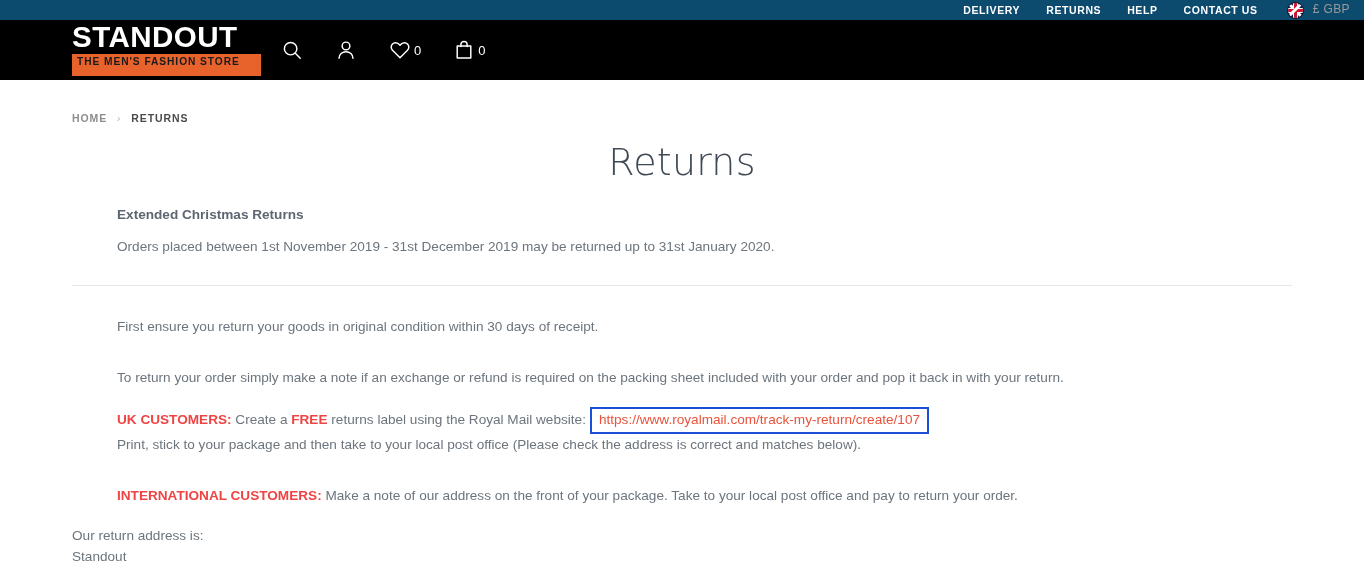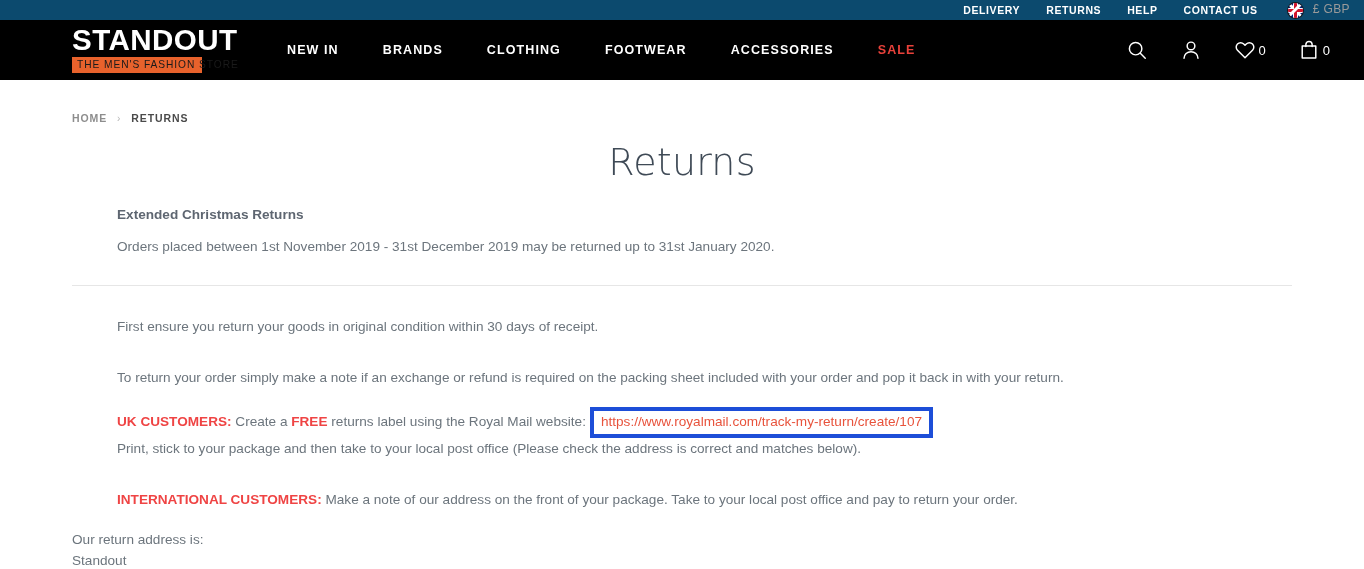--- a/index.html
+++ b/index.html
@@ -55,23 +55,23 @@
   }
   .logo { cursor:pointer; width:157px; margin-right:36px; }
   .logo-word {
     color:#ffffff; font-size:29px; font-weight:bold;
     letter-spacing:0.4px; line-height:0.95;
     font-family:"Liberation Sans", sans-serif;
     transform:scaleX(1.02); transform-origin:left;
   }
   .logo-banner {
     background:#e8622c; color:#1a1a1a;
-    font-size:10.2px; font-weight:normal; letter-spacing:0.95px;
-    padding:2px 4px 2px 5px; margin-top:3px;
-    width:130px; line-height:1.15; white-space:nowrap;
+    font-size:10.2px; font-weight:bold; letter-spacing:0.95px;
+    padding:2px 4px 8px 5px; margin-top:3px;
+    width:189px; line-height:1.15; white-space:nowrap;
   }
   .mainnav { display:flex; align-items:center; gap:0; flex:1; }
   .nav-item {
     color:#ffffff; font-size:12.5px; font-weight:bold;
     letter-spacing:1.1px; text-decoration:none;
     padding:0 22px; cursor:pointer; white-space:nowrap; line-height:1;
   }
   .nav-item.sale { color:#e8413a; }
   .header-icons { display:flex; align-items:center; gap:0; }
   .hicon {
@@ -111,21 +111,21 @@
 
   .para { margin-top:30px; }
   .para-uk { margin-top:19px; position:relative; }
 
   .url-link {
     color:#e8533c; text-decoration:none; cursor:pointer;
     padding:2px 3px;
   }
   .url-highlight {
     display:inline-block; position:relative;
-    border:4px solid #1d4ed8; padding:4px 4px 5px 4px;
+    border:2px solid #1d4ed8; padding:4px 4px 5px 4px;
     margin:0 0 0 4px; vertical-align:middle; line-height:1;
     background:#fff;
   }
   .addr-block { margin-top:19px; }
   .addr-line { line-height:1.55; }
 </style>
 </head>
 <body>
 
 <div class="topbar">
@@ -146,28 +146,20 @@
   </div>
 </div>
 
 <div class="header">
 
   <div class="logo">
     <div class="logo-word">STANDOUT</div>
     <div class="logo-banner">THE MEN'S FASHION STORE</div>
   </div>
 
-  <nav class="mainnav">
-    <a class="nav-item">NEW IN</a>
-    <a class="nav-item">BRANDS</a>
-    <a class="nav-item">CLOTHING</a>
-    <a class="nav-item">FOOTWEAR</a>
-    <a class="nav-item">ACCESSORIES</a>
-    <a class="nav-item sale">SALE</a>
-  </nav>
 
   <div class="header-icons">
 
     <div class="hicon">
       <span>
         <svg width="22" height="22" viewBox="0 0 24 24" fill="none" stroke="#fff" stroke-width="1.6">
           <circle cx="10.5" cy="10.5" r="6.8"></circle>
             <line x1="15.6" y1="15.6" x2="21" y2="21" stroke-linecap="round"></line>
         </svg>
       </span>

